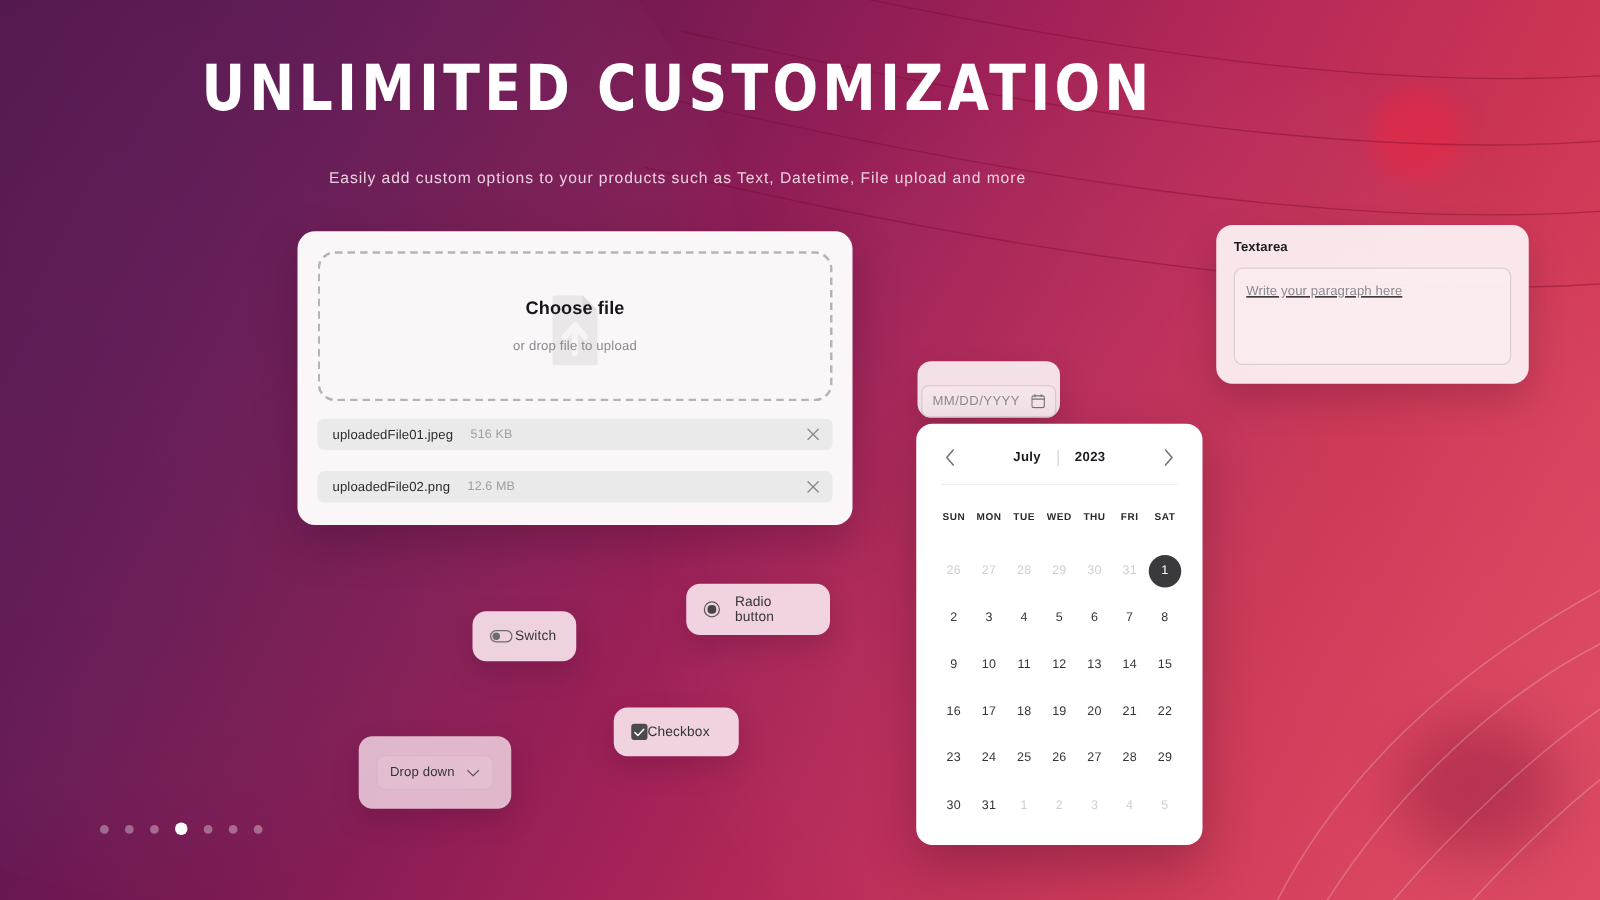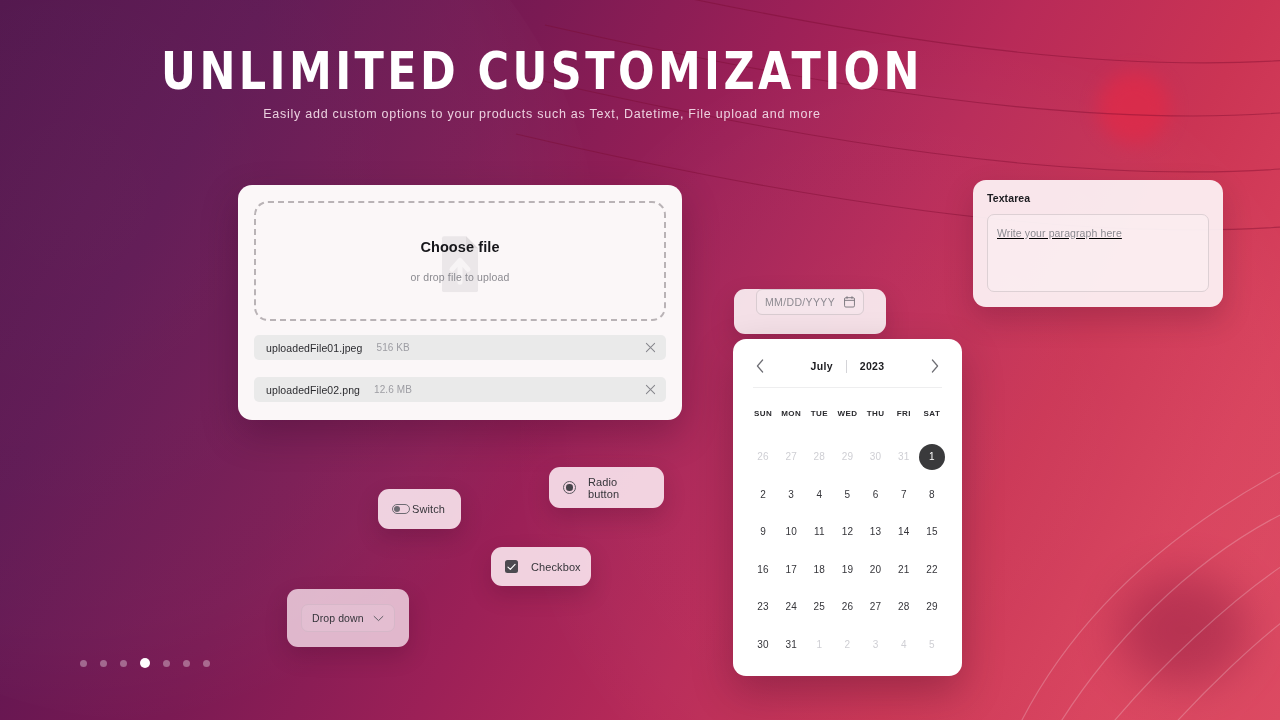--- a/index.html
+++ b/index.html
@@ -106,21 +106,21 @@
     font-size: 43px;
     font-weight: 700;
     letter-spacing: 3.4px;
     color: #ffffff;
     line-height: 1.1;
     transform: scaleY(1.18);
     transform-origin: top center;
   }
 
   .hero-sub {
-    margin-top: 16px;
+    margin-top: 44px;
     font-size: 12.5px;
     font-weight: 400;
     letter-spacing: 0.75px;
     color: #f3dce8;
     opacity: 0.94;
   }
 
   
   .card {
     position: absolute;
@@ -239,27 +239,27 @@
   .ta-placeholder {
     font-size: 10.5px;
     color: #8b8a90;
     letter-spacing: 0.1px;
   }
 
   
   #date-card {
     left: 734px;
     top: 289px;
-    width: 152px;
+    width: 114px;
     height: 45px;
     background: rgba(250, 240, 243, 0.92);
     border-radius: 11px;
     box-shadow: 0 10px 24px rgba(40, 5, 30, 0.18);
     display: flex;
-    align-items: flex-start;
+    align-items: flex-end;
     justify-content: center;
   }
 
   .date-input {
     width: 108px;
     height: 26px;
     border: 1px solid #d9ccd1;
     border-radius: 6px;
     display: flex;
     align-items: center;
@@ -436,25 +436,25 @@
 
   .radio-dot {
     width: 6.5px;
     height: 6.5px;
     border-radius: 50%;
     background: #46444a;
   }
 
   #checkbox-ctl {
     left: 491px;
-    top: 547px;
+    top: 566px;
     width: 100px;
     height: 39px;
     padding: 0 14px;
-    gap: 13px;
+    gap: 0;
   }
 
   .cb-box {
     width: 13px;
     height: 13px;
     border-radius: 2.5px;
     background: #4c4a50;
     display: flex;
     align-items: center;
     justify-content: center;

